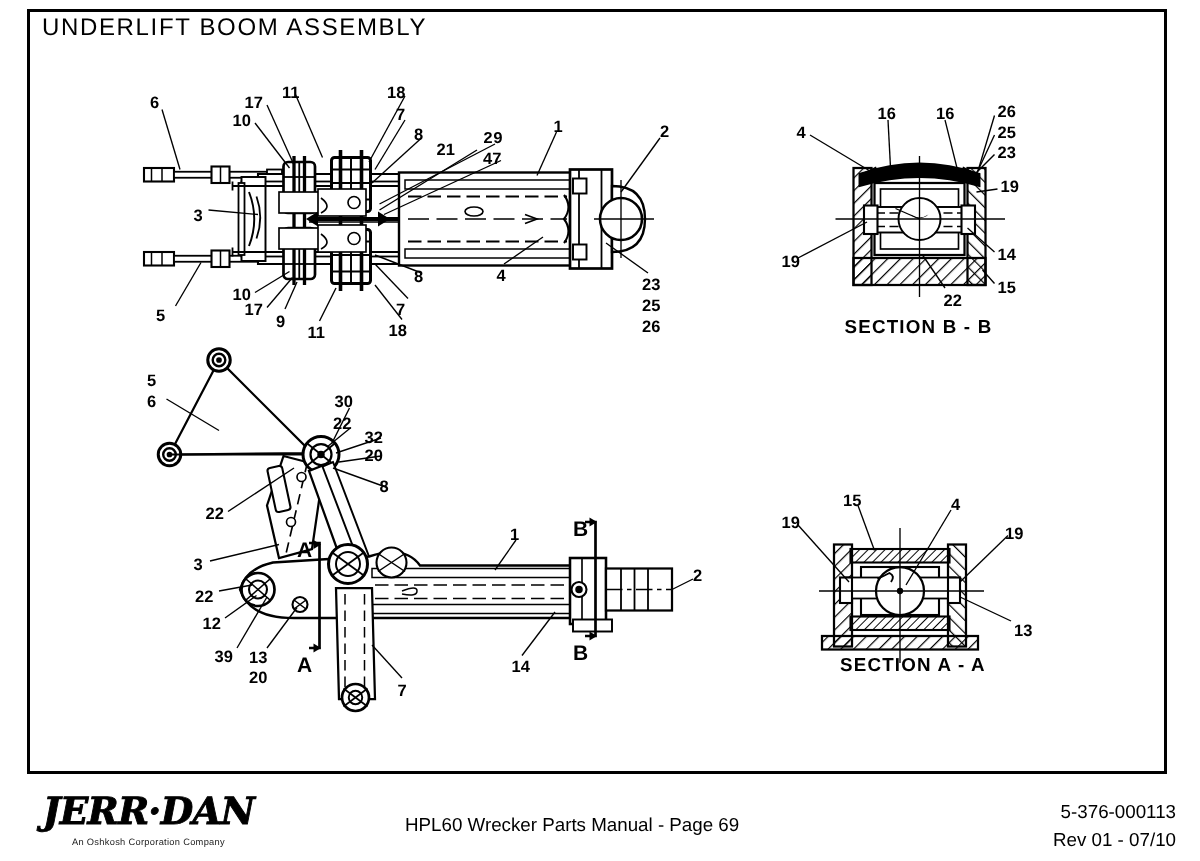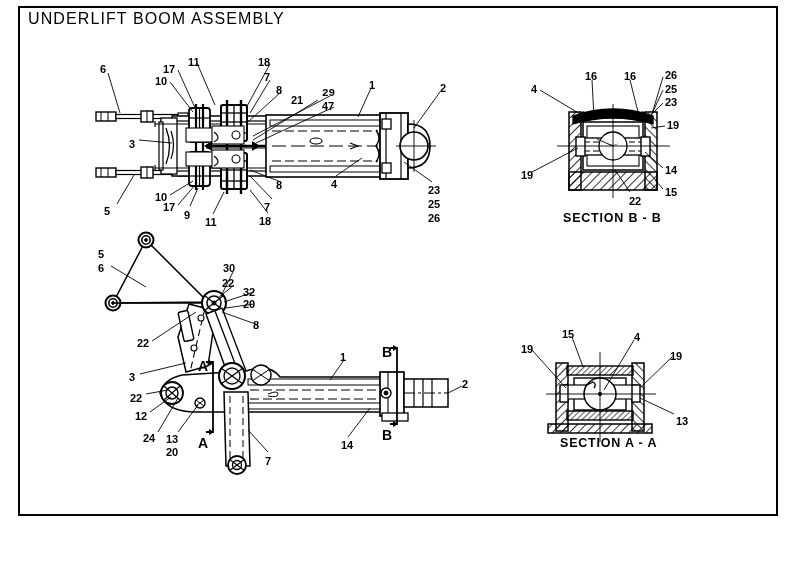--- a/index.html
+++ b/index.html
@@ -504,21 +504,21 @@
       <div class="callout" style="left: 98px; top: 263px;">6</div>
       <div class="callout" style="left: 223px; top: 263px; text-align: right;">30</div>
       <div class="callout" style="left: 222px; top: 278px;">22</div>
       <div class="callout" style="left: 243px; top: 287px;">32</div>
       <div class="callout" style="left: 243px; top: 299px;">20</div>
       <div class="callout" style="left: 253px; top: 320px;">8</div>
       <div class="callout" style="left: 137px; top: 338px;">22</div>
       <div class="callout" style="left: 129px; top: 372px;">3</div>
       <div class="callout" style="left: 130px; top: 393px;">22</div>
       <div class="callout" style="left: 135px; top: 411px; text-align: center;">12</div>
-      <div class="callout" style="left: 143px; top: 433px;">24</div>
+      <div class="callout" style="left: 143px; top: 433px;">39</div>
       <div class="callout" style="left: 166px; top: 434px;">13</div>
       <div class="callout" style="left: 166px; top: 447px;">20</div>
       <div class="callout" style="left: 265px; top: 456px;">7</div>
       <div class="callout" style="left: 340px; top: 352px;">1</div>
       <div class="callout" style="left: 341px; top: 440px;">14</div>
       <div class="callout" style="left: 462px; top: 379px;">2</div>
     </div>
 
   <div id="callouts-aa">
       <div class="callout" style="left: 521px; top: 344px;">19</div>
@@ -532,14 +532,25 @@
       <div class="marker" style="left: 198px; top: 359px;">A</div>
       <div class="marker" style="left: 198px; top: 436px;">A</div>
       <div class="marker" style="left: 382px; top: 345px;">B</div>
       <div class="marker" style="left: 382px; top: 428px;">B</div>
     </div>
 
   <div class="sect-title" id="title-bb" style="left: 563px; top: 211px; text-align: center;">SECTION  B - B</div>
   <div class="sect-title" id="title-aa" style="left: 560px; top: 436px;">SECTION  A - A</div>
 
 
+  <div id="footer">
+    <div id="footer-logo">
+      <div id="logo-word">JERR·DAN</div>
+      <div id="logo-tag">An Oshkosh Corporation Company</div>
+    </div>
+    <div id="footer-center">HPL60 Wrecker Parts Manual  -  Page 69</div>
+    <div id="footer-right">
+      <div>5-376-000113</div>
+      <div>Rev 01 - 07/10</div>
+    </div>
+  </div>
 
 </div>
 
 </body></html>

